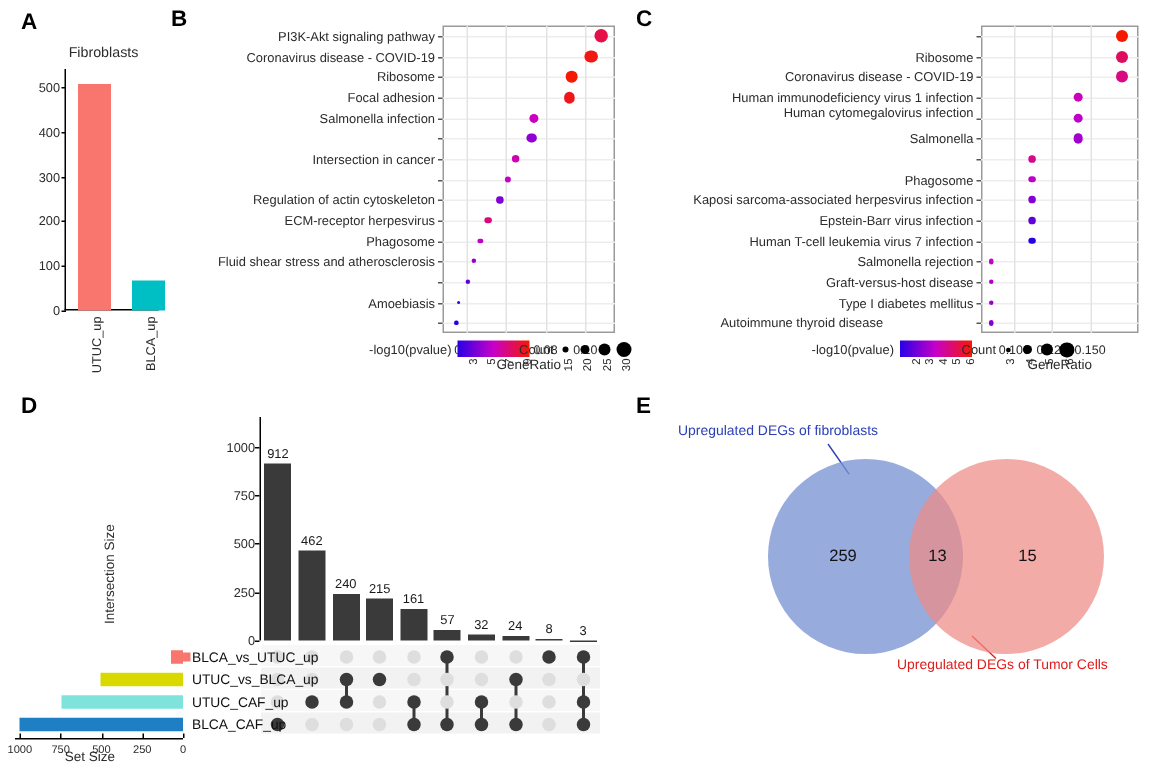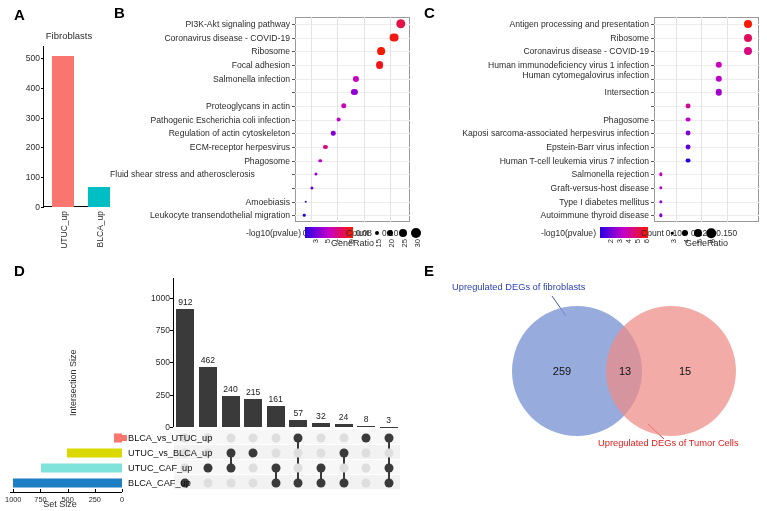--- a/index.html
+++ b/index.html
@@ -132,44 +132,42 @@
     <div class="catdash" style="left: 182px; top: 51.1667px; right: auto; width: 3px;"></div>
     <div class="grid-h" style="left: 185px; top: 64.8333px; width: 115px;"></div>
     <div class="cat" style="left: 0px; width: 180px; text-align: right; top: 64.8333px; right: auto;">Focal adhesion</div>
     <div class="catdash" style="left: 182px; top: 64.8333px; right: auto; width: 3px;"></div>
     <div class="grid-h" style="left: 185px; top: 78.5px; width: 115px;"></div>
     <div class="cat" style="left: 0px; width: 180px; text-align: right; top: 78.5px; right: auto;">Salmonella infection</div>
     <div class="catdash" style="left: 182px; top: 78.5px; right: auto; width: 3px;"></div>
     <div class="grid-h" style="left: 185px; top: 92.1667px; width: 115px;"></div>
     <div class="catdash" style="left: 182px; top: 92.1667px; right: auto; width: 3px;"></div>
     <div class="grid-h" style="left: 185px; top: 105.833px; width: 115px;"></div>
-    <div class="cat" style="left: 0px; width: 180px; text-align: right; top: 105.833px; right: auto;">Proteoglycans in actin</div>
+    <div class="cat" style="left: 0px; width: 180px; text-align: right; top: 105.833px; right: auto;">Intersection in cancer</div>
     <div class="catdash" style="left: 182px; top: 105.833px; right: auto; width: 3px;"></div>
     <div class="grid-h" style="left: 185px; top: 119.5px; width: 115px;"></div>
-    <div class="cat" style="left: 0px; width: 180px; text-align: right; top: 119.5px; right: auto;">Pathogenic Escherichia coli infection</div>
     <div class="catdash" style="left: 182px; top: 119.5px; right: auto; width: 3px;"></div>
     <div class="grid-h" style="left: 185px; top: 133.167px; width: 115px;"></div>
     <div class="cat" style="left: 0px; width: 180px; text-align: right; top: 133.167px; right: auto;">Regulation of actin cytoskeleton</div>
     <div class="catdash" style="left: 182px; top: 133.167px; right: auto; width: 3px;"></div>
     <div class="grid-h" style="left: 185px; top: 146.833px; width: 115px;"></div>
     <div class="cat" style="left: 0px; width: 180px; text-align: right; top: 146.833px; right: auto;">ECM-receptor herpesvirus</div>
     <div class="catdash" style="left: 182px; top: 146.833px; right: auto; width: 3px;"></div>
     <div class="grid-h" style="left: 185px; top: 160.5px; width: 115px;"></div>
     <div class="cat" style="left: 0px; width: 180px; text-align: right; top: 160.5px; right: auto;">Phagosome</div>
     <div class="catdash" style="left: 182px; top: 160.5px; right: auto; width: 3px;"></div>
     <div class="grid-h" style="left: 185px; top: 174.167px; width: 115px;"></div>
-    <div class="cat" style="left: 0px; width: 180px; top: 174.167px; right: auto;">Fluid shear stress and atherosclerosis</div>
+    <div class="cat" style="left: 0px; width: 180px; text-align: right; top: 174.167px; right: auto;">Fluid shear stress and atherosclerosis</div>
     <div class="catdash" style="left: 182px; top: 174.167px; right: auto; width: 3px;"></div>
     <div class="grid-h" style="left: 185px; top: 187.833px; width: 115px;"></div>
     <div class="catdash" style="left: 182px; top: 187.833px; right: auto; width: 3px;"></div>
     <div class="grid-h" style="left: 185px; top: 201.5px; width: 115px;"></div>
     <div class="cat" style="left: 0px; width: 180px; text-align: right; top: 201.5px; right: auto;">Amoebiasis</div>
     <div class="catdash" style="left: 182px; top: 201.5px; right: auto; width: 3px;"></div>
     <div class="grid-h" style="left: 185px; top: 215.167px; width: 115px;"></div>
-    <div class="cat" style="left: 0px; width: 180px; text-align: right; top: 215.167px; right: auto;">Leukocyte transendothelial migration</div>
     <div class="catdash" style="left: 182px; top: 215.167px; right: auto; width: 3px;"></div>
     <div class="grid-v" style="left: 200.862px; top: 17px; height: 205px;"></div>
     <div class="xtick" style="left: 200.862px; top: 225px;">0.04</div>
     <div class="grid-v" style="left: 227.299px; top: 17px; height: 205px;"></div>
     <div class="xtick" style="left: 227.299px; top: 225px;">0.06</div>
     <div class="grid-v" style="left: 253.736px; top: 17px; height: 205px;"></div>
     <div class="xtick" style="left: 253.736px; top: 225px;">0.08</div>
     <div class="grid-v" style="left: 280.172px; top: 17px; height: 205px;"></div>
     <div class="xtick" style="left: 280.172px; top: 225px;">0.10</div>
     <div class="dot" style="left: 290.747px; top: 23.8333px; width: 9.46px; height: 9.46px; background: rgb(229, 16, 72);"></div>
@@ -202,36 +200,35 @@
     <div class="cntnum" style="left: 290px; top: 239px;">25</div>
     <div class="cntdot" style="left: 306px; top: 233px; width: 10px; height: 10px;"></div>
     <div class="cntnum" style="left: 303px; top: 239px;">30</div>
   </div>
 
 <div class="panel dotplot" id="panelC" style="left:420px; top:0; width:347px; height:258px;">
   <div class="panel-letter" style="left:4px; top:4px;">C</div>
   <div class="frame" id="pC-frame" style="left:234px; top:17px; width:105px; height:205px;"></div>
   <div class="xtitle" id="pC-xtitle" style="left:234px; top:238px; width:105px;">GeneRatio</div>
 <div class="grid-h" style="left: 234px; top: 23.8333px; width: 105px;"></div>
-    <div class="cat" style="left: 0px; width: 229px; text-align: right; top: 23.8333px; right: auto;">Antigen processing and presentation</div>
     <div class="catdash" style="left: 231px; top: 23.8333px; right: auto; width: 3px;"></div>
     <div class="grid-h" style="left: 234px; top: 37.5px; width: 105px;"></div>
     <div class="cat" style="left: 0px; width: 229px; text-align: right; top: 37.5px; right: auto;">Ribosome</div>
     <div class="catdash" style="left: 231px; top: 37.5px; right: auto; width: 3px;"></div>
     <div class="grid-h" style="left: 234px; top: 51.1667px; width: 105px;"></div>
     <div class="cat" style="left: 0px; width: 229px; text-align: right; top: 51.1667px; right: auto;">Coronavirus disease - COVID-19</div>
     <div class="catdash" style="left: 231px; top: 51.1667px; right: auto; width: 3px;"></div>
     <div class="grid-h" style="left: 234px; top: 64.8333px; width: 105px;"></div>
     <div class="cat" style="left: 0px; width: 229px; text-align: right; top: 64.8333px; right: auto;">Human immunodeficiency virus 1 infection</div>
     <div class="catdash" style="left: 231px; top: 64.8333px; right: auto; width: 3px;"></div>
     <div class="grid-h" style="left: 234px; top: 78.5px; width: 105px;"></div>
     <div class="cat" style="left: 0px; width: 229px; text-align: right; top: 75px; right: auto;">Human cytomegalovirus infection</div>
     <div class="catdash" style="left: 231px; top: 78.5px; right: auto; width: 3px;"></div>
     <div class="grid-h" style="left: 234px; top: 92.1667px; width: 105px;"></div>
-    <div class="cat" style="left: 0px; width: 229px; text-align: right; top: 92.1667px; right: auto;">Intersection</div>
+    <div class="cat" style="left: 0px; width: 229px; text-align: right; top: 92.1667px; right: auto;">Salmonella</div>
     <div class="catdash" style="left: 231px; top: 92.1667px; right: auto; width: 3px;"></div>
     <div class="grid-h" style="left: 234px; top: 105.833px; width: 105px;"></div>
     <div class="catdash" style="left: 231px; top: 105.833px; right: auto; width: 3px;"></div>
     <div class="grid-h" style="left: 234px; top: 119.5px; width: 105px;"></div>
     <div class="cat" style="left: 0px; width: 229px; text-align: right; top: 119.5px; right: auto;">Phagosome</div>
     <div class="catdash" style="left: 231px; top: 119.5px; right: auto; width: 3px;"></div>
     <div class="grid-h" style="left: 234px; top: 133.167px; width: 105px;"></div>
     <div class="cat" style="left: 0px; width: 229px; text-align: right; top: 133.167px; right: auto;">Kaposi sarcoma-associated herpesvirus infection</div>
     <div class="catdash" style="left: 231px; top: 133.167px; right: auto; width: 3px;"></div>
     <div class="grid-h" style="left: 234px; top: 146.833px; width: 105px;"></div>
@@ -243,21 +240,21 @@
     <div class="grid-h" style="left: 234px; top: 174.167px; width: 105px;"></div>
     <div class="cat" style="left: 0px; width: 229px; text-align: right; top: 174.167px; right: auto;">Salmonella rejection</div>
     <div class="catdash" style="left: 231px; top: 174.167px; right: auto; width: 3px;"></div>
     <div class="grid-h" style="left: 234px; top: 187.833px; width: 105px;"></div>
     <div class="cat" style="left: 0px; width: 229px; text-align: right; top: 187.833px; right: auto;">Graft-versus-host disease</div>
     <div class="catdash" style="left: 231px; top: 187.833px; right: auto; width: 3px;"></div>
     <div class="grid-h" style="left: 234px; top: 201.5px; width: 105px;"></div>
     <div class="cat" style="left: 0px; width: 229px; text-align: right; top: 201.5px; right: auto;">Type I diabetes mellitus</div>
     <div class="catdash" style="left: 231px; top: 201.5px; right: auto; width: 3px;"></div>
     <div class="grid-h" style="left: 234px; top: 215.167px; width: 105px;"></div>
-    <div class="cat" style="left: 0px; width: 229px; text-align: right; top: 215.167px; right: auto;">Autoimmune thyroid disease</div>
+    <div class="cat" style="left: 0px; width: 229px; text-align: center; top: 215.167px; right: auto;">Autoimmune thyroid disease</div>
     <div class="catdash" style="left: 231px; top: 215.167px; right: auto; width: 3px;"></div>
     <div class="grid-v" style="left: 256.212px; top: 17px; height: 205px;"></div>
     <div class="xtick" style="left: 256.212px; top: 225px;">0.100</div>
     <div class="grid-v" style="left: 281.452px; top: 17px; height: 205px;"></div>
     <div class="xtick" style="left: 281.452px; top: 225px;">0.125</div>
     <div class="grid-v" style="left: 306.692px; top: 17px; height: 205px;"></div>
     <div class="xtick" style="left: 306.692px; top: 225px;">0.150</div>
     <div class="dot" style="left: 327.894px; top: 23.8333px; width: 8px; height: 8px; background: rgb(245, 25, 0);"></div>
     <div class="dot" style="left: 327.894px; top: 37.5px; width: 8px; height: 8px; background: rgb(224, 13, 94);"></div>
     <div class="dot" style="left: 327.894px; top: 51.1667px; width: 8px; height: 8px; background: rgb(216, 9, 129);"></div>

